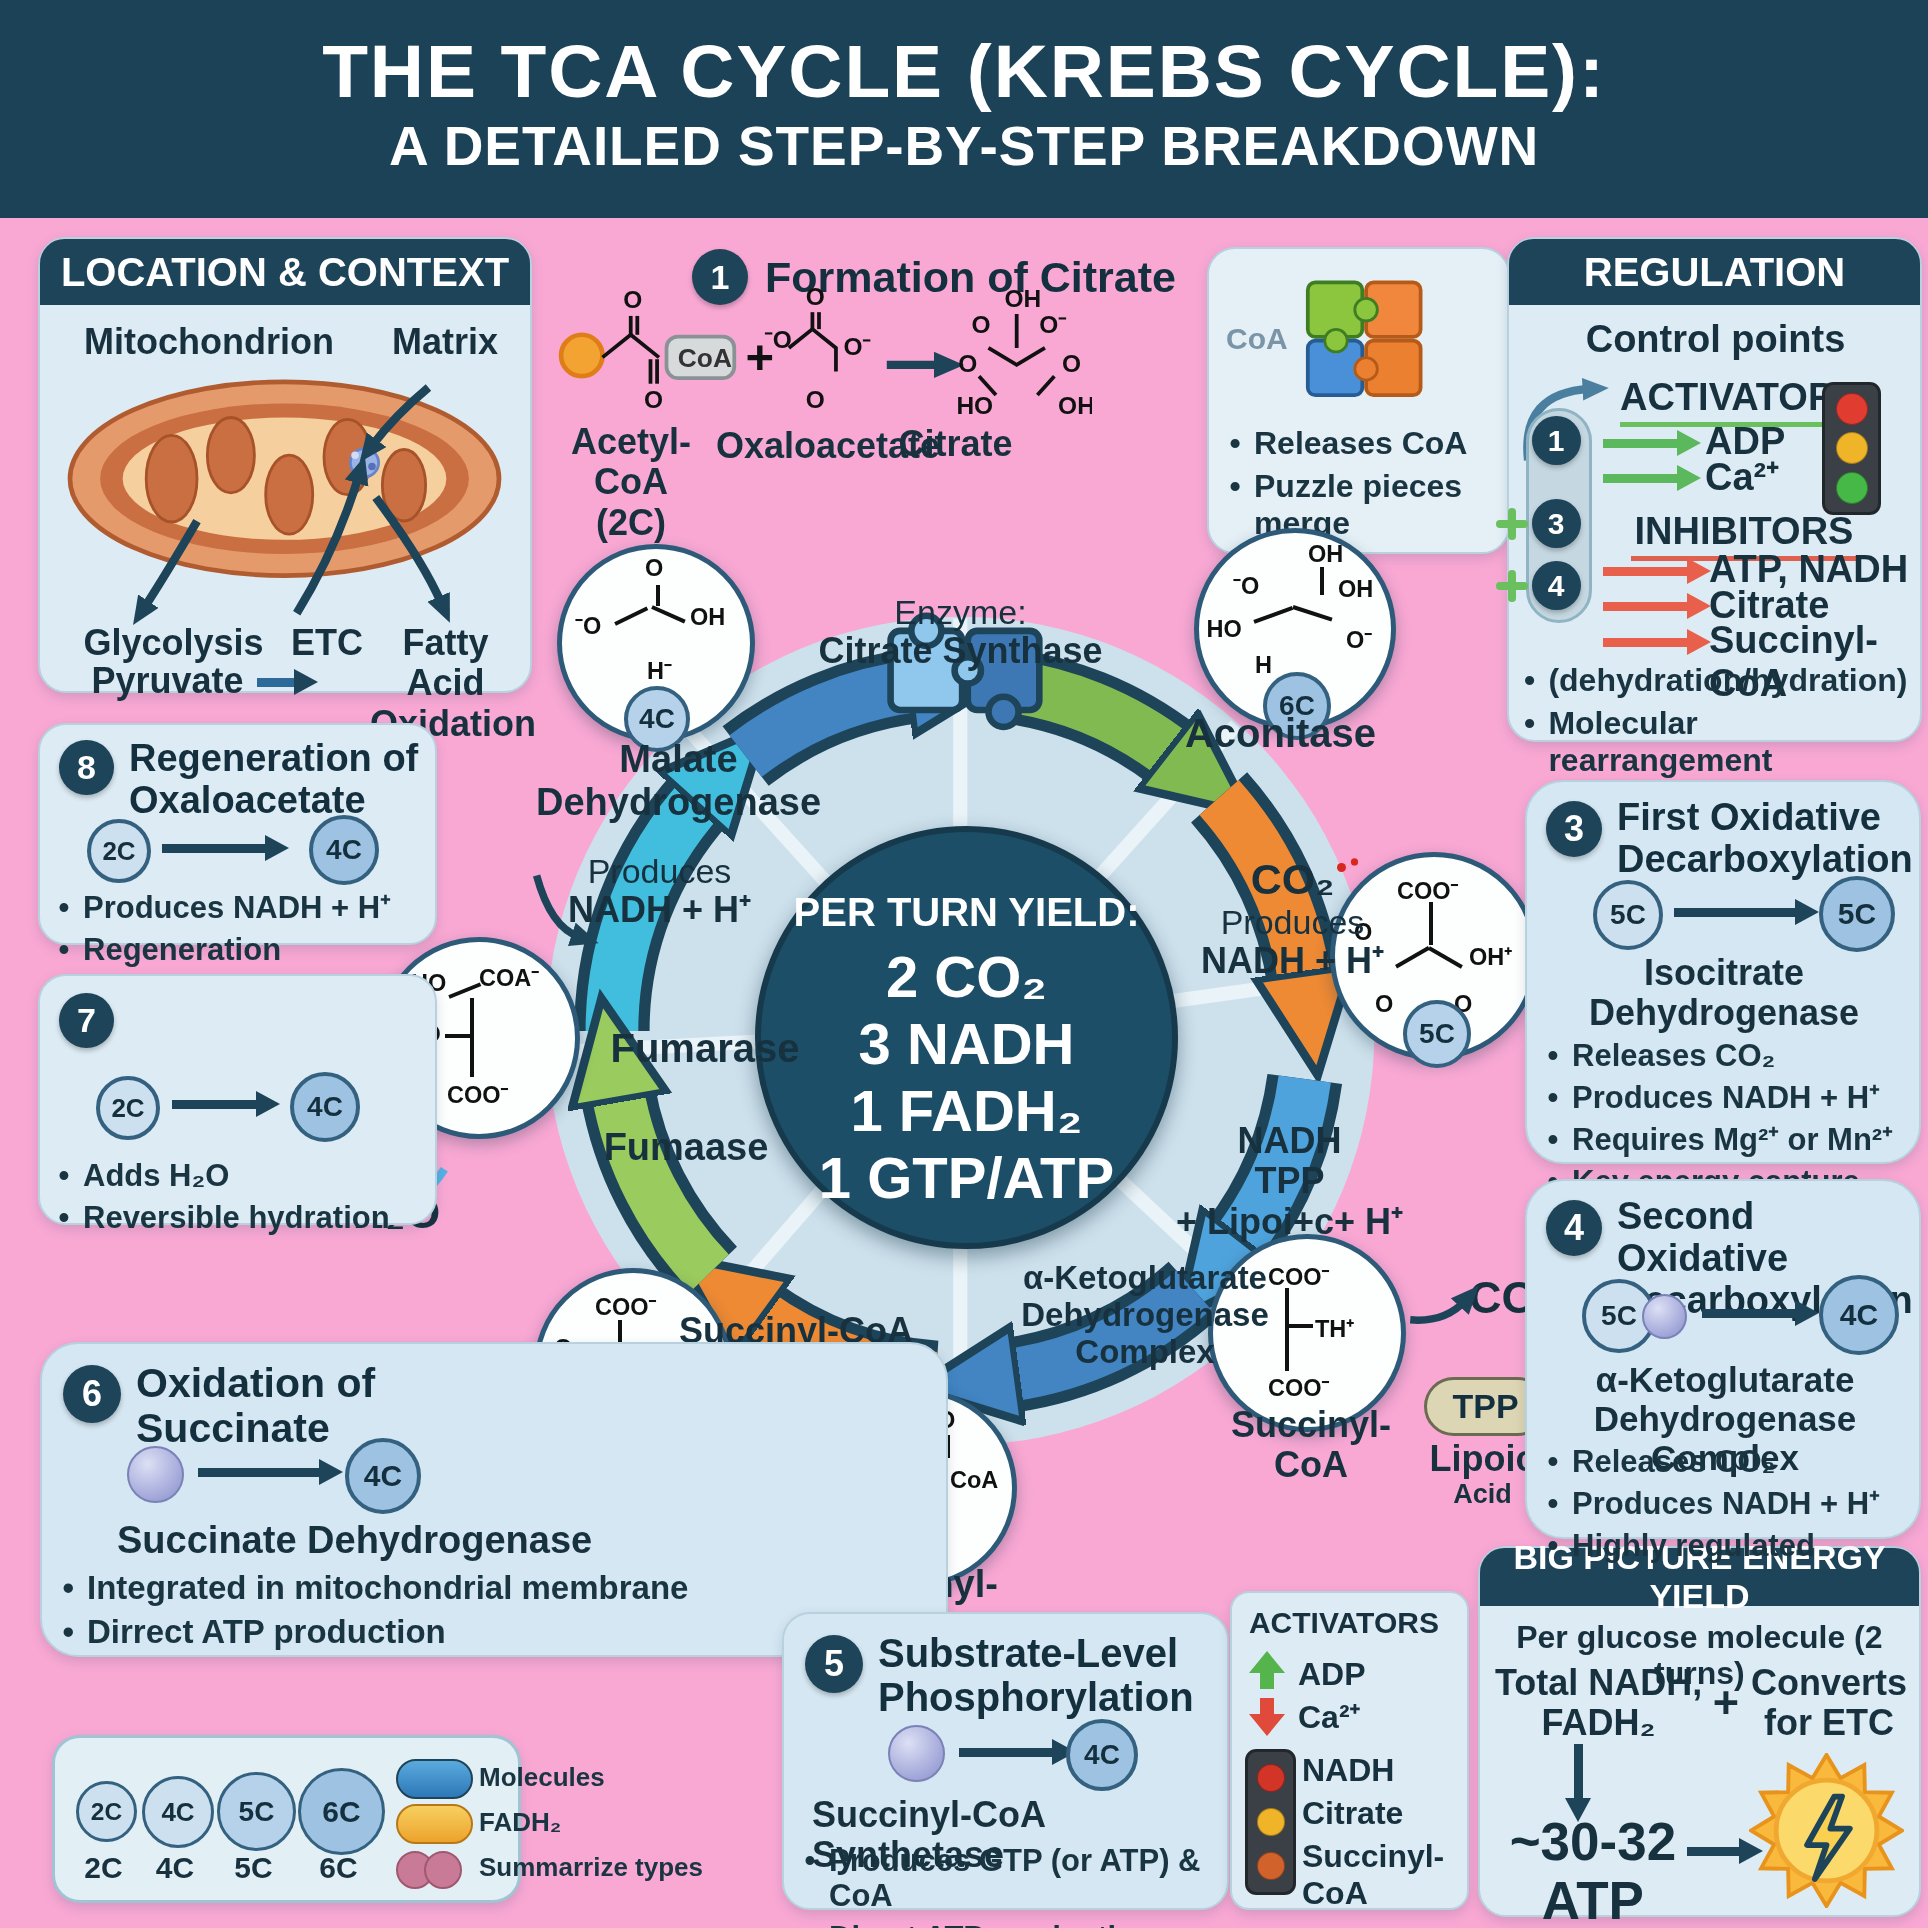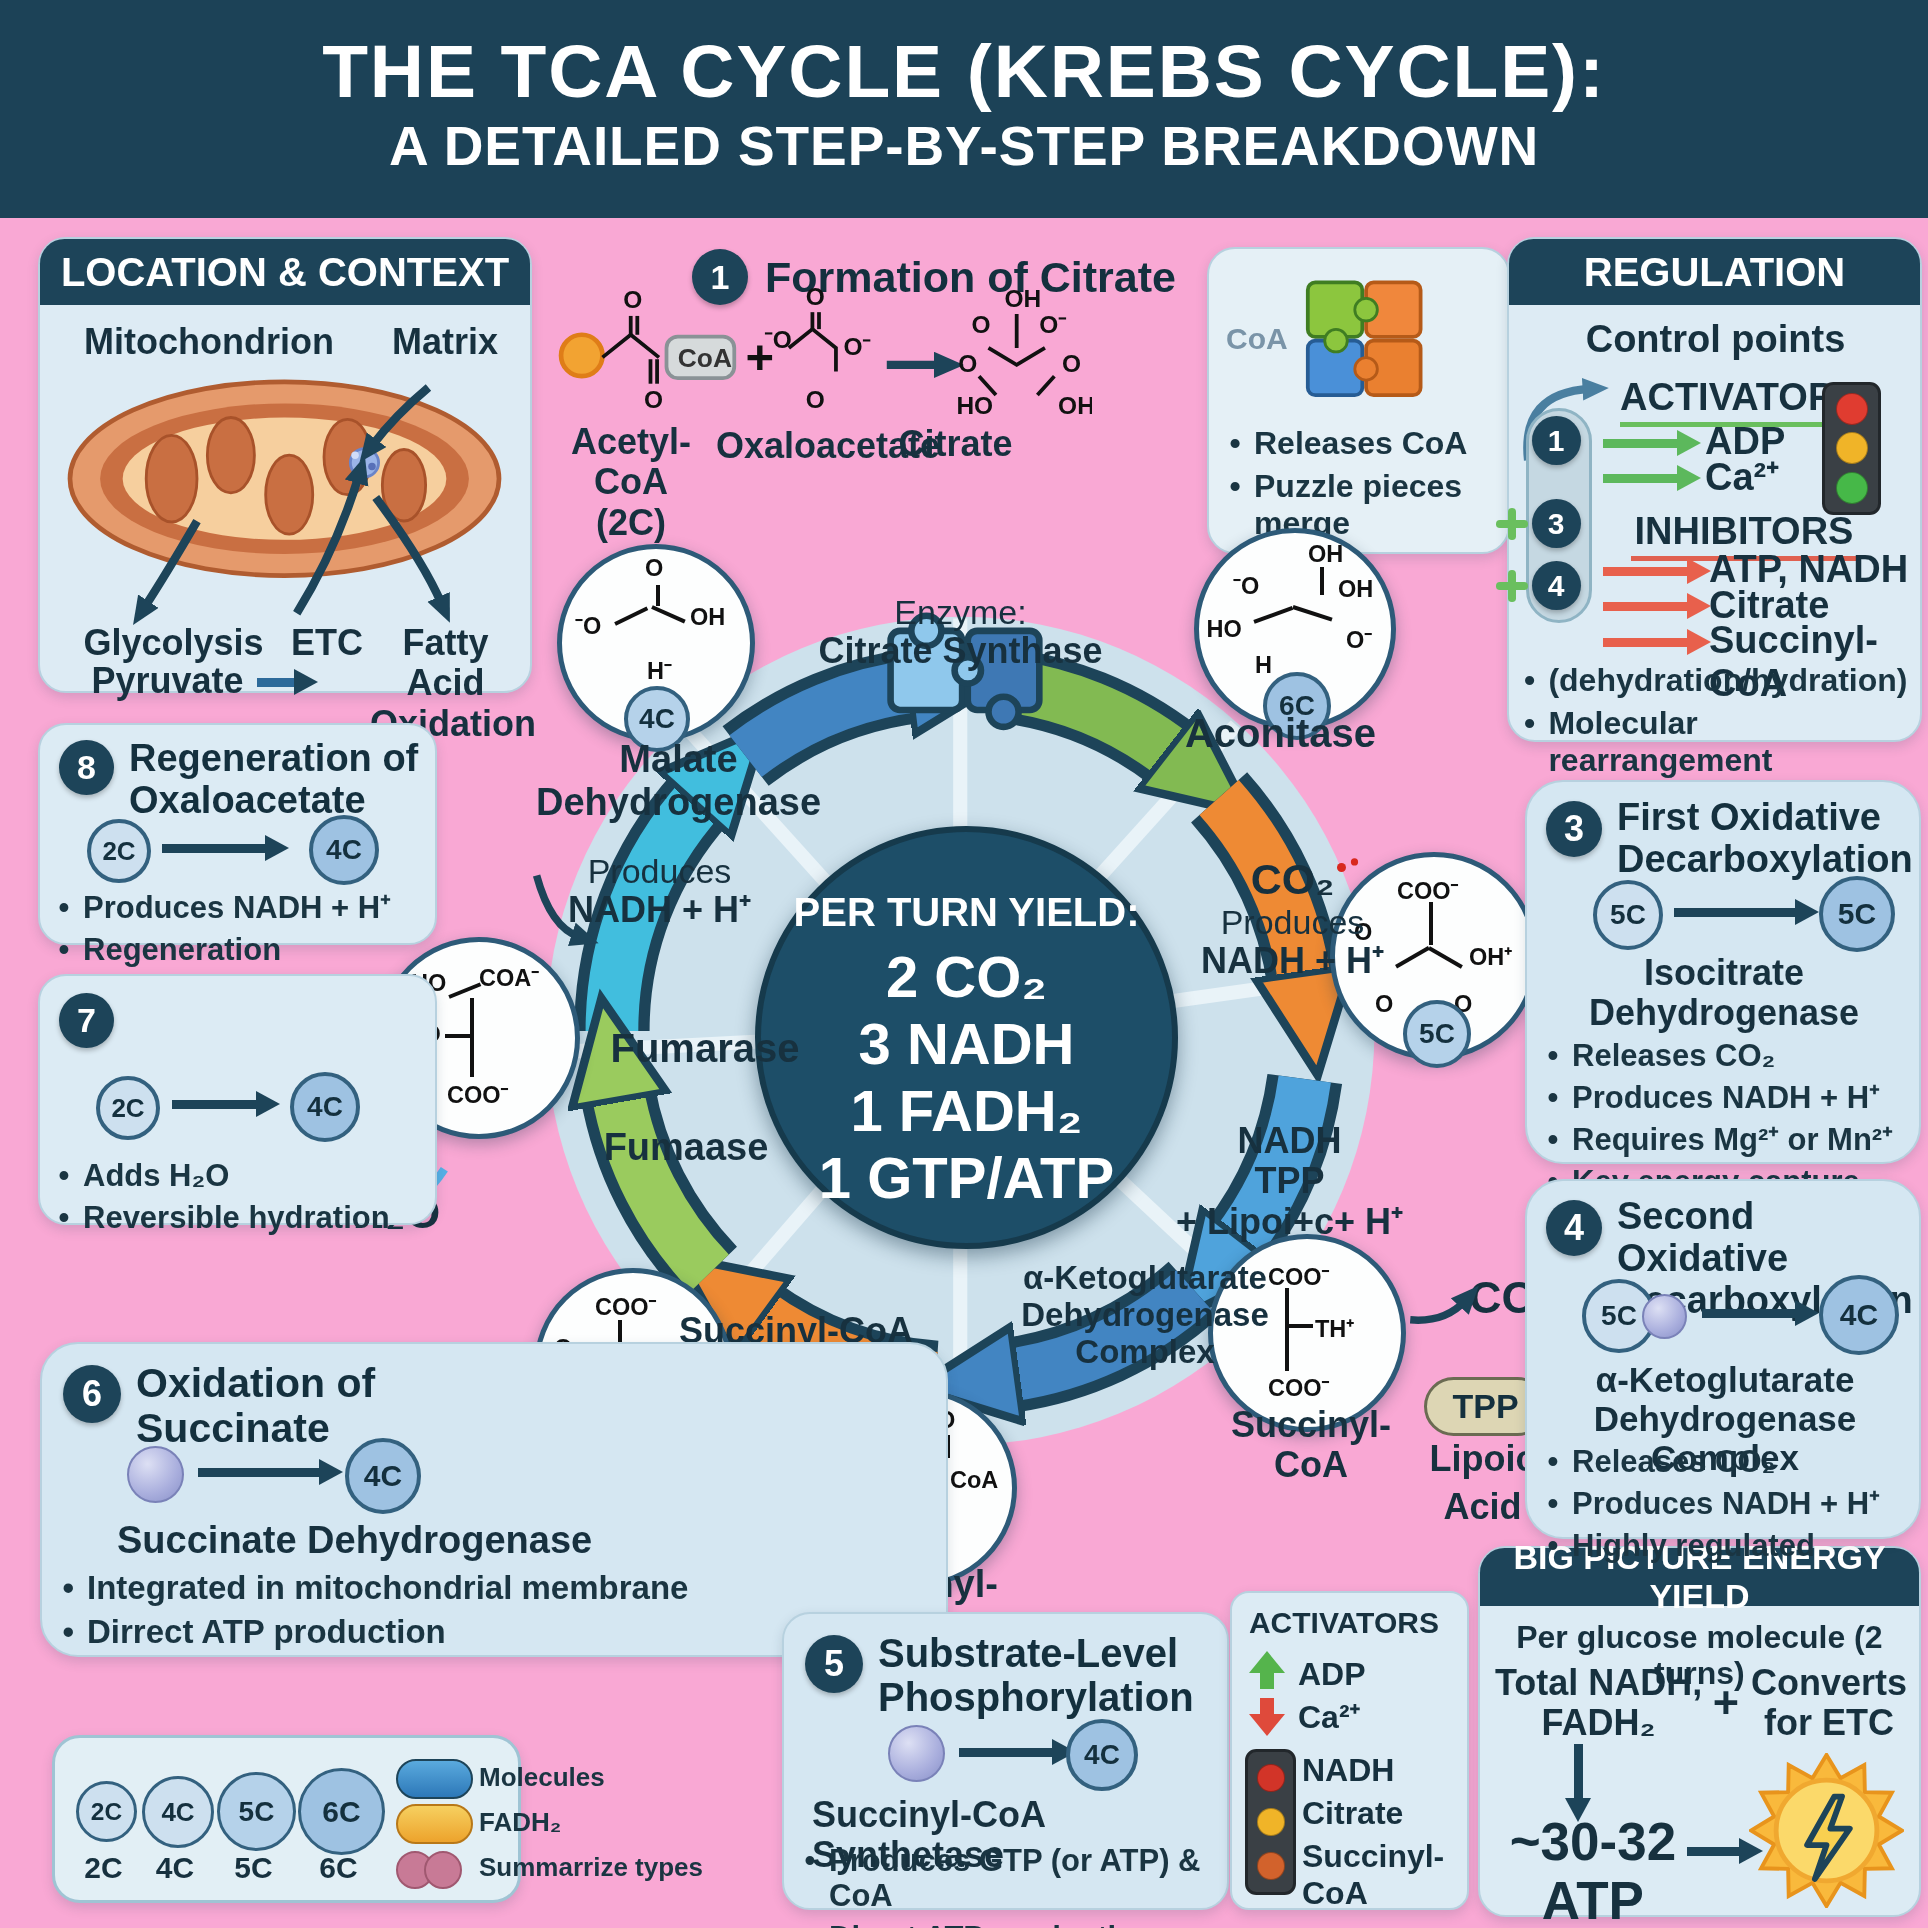--- a/index.html
+++ b/index.html
@@ -353,21 +353,21 @@
   <div class="lbl" style="left:1013px;top:1260px;width:264px;">
     <div style="font-size:33px;">α-Ketoglutarate</div>
     <div style="font-size:33px;">Dehydrogenase</div>
     <div style="font-size:33px;">Complex</div>
   </div>
   <div class="lbl" style="left:1198px;top:1405px;width:226px;font-size:36px;">Succinyl-CoA</div>
   <div class="lbl" style="left:1469px;top:1273px;width:122px;font-size:45px;text-align:left;">CO₂</div>
   <div class="pill" style="left:1424px;top:1377px;width:117px;height:53px;background:#ddd6b4;border:3.8px solid #6b6b52;display:flex;align-items:center;justify-content:center;font-weight:bold;font-size:34px;color:#14303e;">TPP</div>
   <div class="lbl" style="left:1412px;top:1439px;width:141px;">
     <div style="font-size:36px;">Lipoic</div>
-    <div style="font-size:36px;margin-top:8px;">Acid</div>
+    <div style="font-size:27px;">Acid</div>
   </div>
   <div class="lbl" style="left:650px;top:1311px;width:292px;">
     <div style="font-size:36px;">Succinyl-CoA</div>
     <div style="font-size:36px;">Synthetase</div>
   </div>
   <svg class="abs" style="left:563px;top:1488px;" width="117" height="117" viewBox="0 0 120 120">
     <path d="M118,60 L93.3,73.8 L101,101 L73.8,93.3 L60,118 L46.2,93.3 L19,101 L26.7,73.8 L2,60 L26.7,46.2 L19,19 L46.2,26.7 L60,2 L73.8,26.7 L101,19 L93.3,46.2 Z" fill="#f7c832" stroke="#e8941c" stroke-width="5"></path>
     <text x="28" y="72" font-size="34" font-weight="bold" fill="#14303e">GTP</text>
   </svg>
   <div class="lbl" style="left:669px;top:1552px;width:113px;font-size:40px;">CoA</div>

